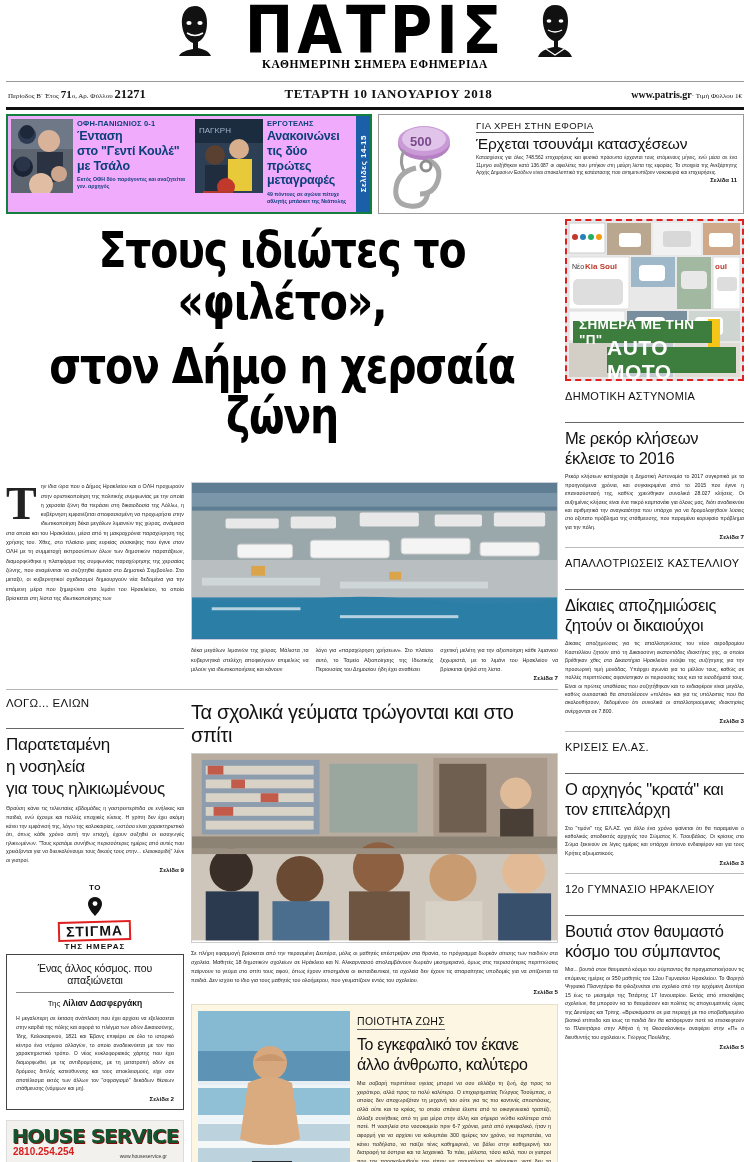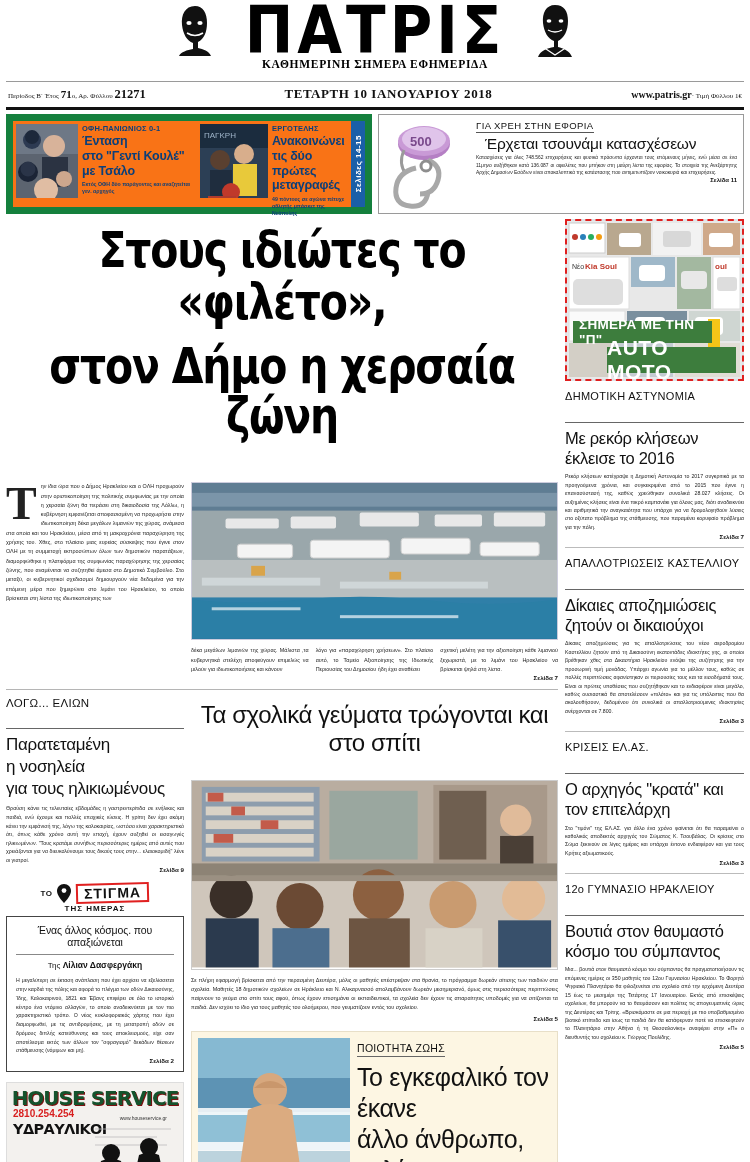--- a/index.html
+++ b/index.html
@@ -56,43 +56,43 @@
   .info-left .bigger { font-size: 12.5px; font-weight: bold; }
   .info-center { font-size: 13px; font-weight: bold; letter-spacing: 0.6px; }
   .info-right { font-size: 10px; font-weight: bold; }
   .info-right .tiny { font-size: 7px; font-weight: normal; }
   .rule-thick { border-top: 3px solid #111; margin: 1px 0 4px; }
 
   
   .teasers { display: flex; gap: 6px; height: 100px; }
   .teaser-sports {
     flex: 0 0 366px;
-    border: 7px solid #15803d;
+    border: 2px solid #15803d;
     display: flex;
-    background: #f97316;
+    background: #f0abfc;
     position: relative;
   }
   .teaser-tax {
     flex: 1;
     border: 1px solid #9a9a9a;
     display: flex;
     background: #fff;
     padding: 3px;
     gap: 5px;
   }
   .tz-photo { width: 86px; flex: 0 0 86px; position: relative; overflow: hidden; }
   .tz-body { flex: 1; display: flex; flex-direction: column; padding: 2px 3px; }
   .kicker {
     font-size: 9.5px; letter-spacing: 0.4px; color: #111;
     border-bottom: 1px solid #555; display: inline-block;
     padding-bottom: 1px; margin-bottom: 2px; align-self: flex-start;
   }
   .tz-head {
     font-size: 15.5px; font-weight: normal; line-height: 1.05;
-    letter-spacing: -0.2px; margin: 1px 9px 2px;
+    letter-spacing: -0.2px; margin: 1px 0 2px;
   }
   .tz-text { font-size: 4.9px; line-height: 1.5; text-align: justify; color: #222; }
   .tz-page { font-size: 6px; font-weight: bold; text-align: right; margin-top: 1px; }
 
   .sp-cell { display: flex; padding: 3px; gap: 4px; }
   .sp-cell.a { flex: 0 0 184px; }
   .sp-cell.b { flex: 1; }
   .sp-photo { flex: 0 0 62px; height: 74px; overflow: hidden; position: relative; }
   .sp-photo.wide { flex: 0 0 68px; }
   .sp-txt { flex: 1; display: flex; flex-direction: column; justify-content: flex-start; }
@@ -196,21 +196,21 @@
   .sec-kick {
     font-size: 11.5px; letter-spacing: 0.3px;
     border-bottom: 1px solid #666; padding-bottom: 19px; display: block;
   }
   .sec-head { font-size: 17px; line-height: 1.3; margin: 5px 0 4px; letter-spacing: -0.3px; }
   .sec-body { font-size: 5.3px; line-height: 1.62; text-align: justify; color: #222; }
 
   
   .stigma { margin-top: 10px; }
   .stigma-top {
-    display: flex; align-items: center; justify-content: center; gap: 5px;
+    display: flex; align-items: center; justify-content: center; gap: 5px; flex-direction: column;
   }
   .stigma-to { font-size: 8px; font-weight: bold; letter-spacing: 0.5px; }
   .pin { width: 14px; height: 19px; position: relative; }
   .stigma-word {
     border: 2px solid #e02020; color: #111; font-weight: bold;
     font-size: 14px; letter-spacing: 1px; padding: 0 6px;
     transform: rotate(-1.5deg); background: #fff;
   }
   .stigma-sub { text-align: center; font-size: 8px; font-weight: bold; letter-spacing: 1px; margin-top: 1px; }
   .stigma-box { border: 1px solid #444; padding: 7px 9px; margin-top: 3px; }
@@ -234,32 +234,32 @@
   .hs-url { position: absolute; right: 16px; top: 32px; font-size: 5px; color: #333; }
   .hs-list { padding-left: 6px; margin-top: 2px; }
   .hs-list div {
     font-family: "DejaVu Sans", sans-serif; font-weight: bold;
     font-size: 14.5px; line-height: 1.12; color: #111; letter-spacing: -0.6px;
   }
   .hs-art { position: absolute; right: 4px; bottom: 4px; width: 92px; height: 76px; }
 
   
   .school-head {
-    font-size: 24px; text-align: center; letter-spacing: -0.4px;
-    margin: 4px 0 23px; color: #111;
+    font-size: 20px; letter-spacing: -0.4px;
+    margin: 4px 0 6px; color: #111;
   }
   .school-photo { height: 190px; overflow: hidden; position: relative; border: 1px solid #ccc; }
   .school-body { font-size: 5.4px; line-height: 1.68; text-align: justify; margin-top: 6px; color: #222; }
 
   
   .qol { display: flex; gap: 7px; margin-top: 9px; background: #fdf6e3; border: 1px solid #e8dfc8; padding: 6px; }
   .qol-photo { flex: 0 0 152px; height: 182px; overflow: hidden; position: relative; }
   .qol-txt { flex: 1; min-width: 0; }
   .qol-kick { font-size: 10.5px; letter-spacing: 0.3px; border-bottom: 1px solid #666; padding-bottom: 2px; display: inline-block; }
-  .qol-head { font-size: 25px; line-height: 1.24; margin: 5px 0 4px; letter-spacing: -0.4px; }
+  .qol-head { font-size: 16px; line-height: 1.24; margin: 5px 0 4px; letter-spacing: -0.4px; }
   .qol-body { font-size: 5.3px; line-height: 1.64; text-align: justify; color: #222; }
 
   
   .fakeimg { position: absolute; inset: 0; }
 </style>
 </head>
 <body>
 
 <div class="page">
 

